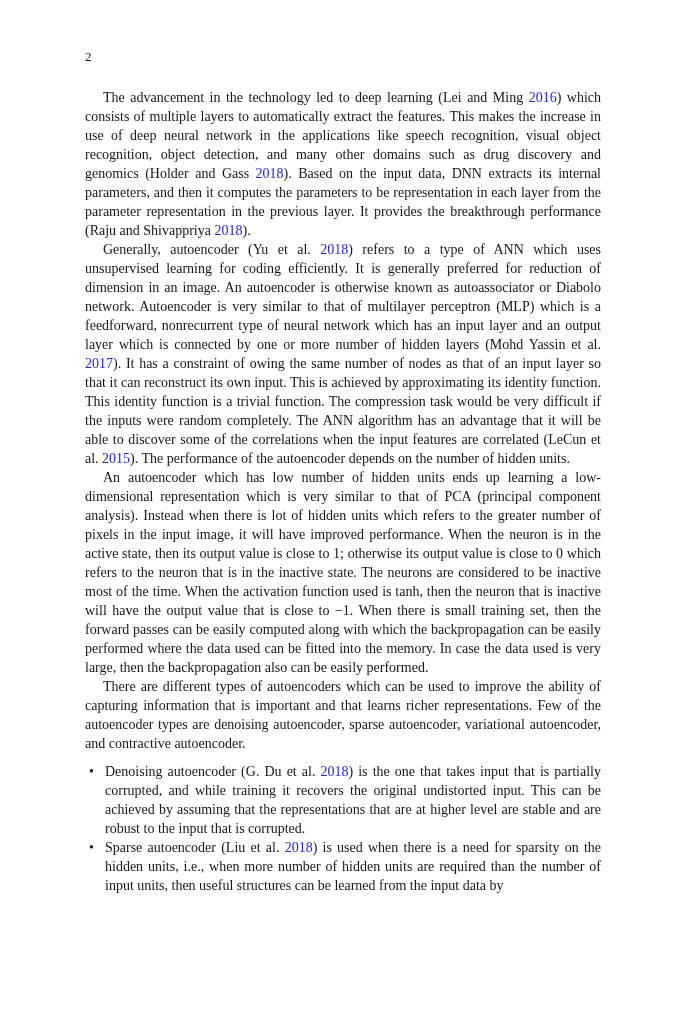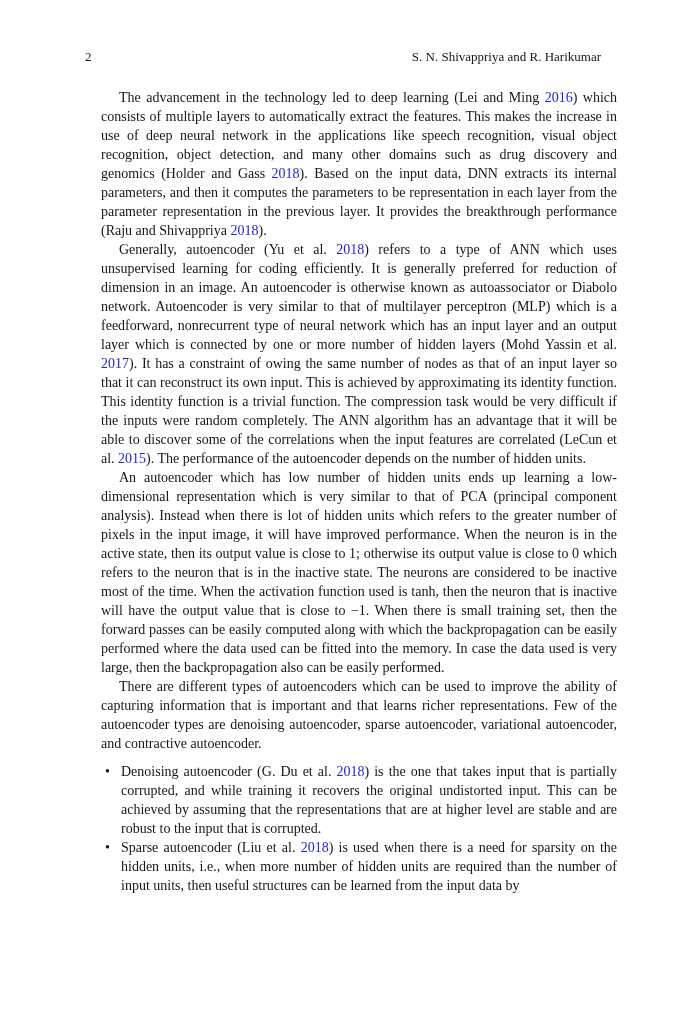--- a/index.html
+++ b/index.html
@@ -25,21 +25,21 @@
     left: 85px;
     top: 49px;
     width: 516px;
     display: flex;
     justify-content: space-between;
     font-size: 13px;
     line-height: 15px;
   }
   .text-body {
     position: absolute;
-    left: 101px;
+    left: 85px;
     top: 88px;
     width: 516px;
     font-size: 14px;
     line-height: 19px;
     text-align: justify;
   }
   .para {
     margin: 0;
     text-indent: 18px;
   }
@@ -59,21 +59,20 @@
   .citation {
     cursor: pointer;
   }
 </style>
 </head>
 <body>
 
 <div class="page">
   <header class="running-header">
     <span class="page-num">2</span>
-    <span class="running-head-authors">S. N. Shivappriya and R. Harikumar</span>
   </header>
 
   <main class="text-body" style="color: rgb(22, 22, 22);">
       <p class="para"><span>The advancement in the technology led to deep learning (Lei and Ming </span><span class="citation" style="color: rgb(36, 36, 214);">2016</span><span>) which consists of multiple layers to automatically extract the features. This makes the increase in use of deep neural network in the applications like speech recognition, visual object recognition, object detection, and many other domains such as drug discovery and genomics (Holder and Gass </span><span class="citation" style="color: rgb(36, 36, 214);">2018</span><span>). Based on the input data, DNN extracts its internal parameters, and then it computes the parameters to be representation in each layer from the parameter representation in the previous layer. It provides the breakthrough performance (Raju and Shivappriya </span><span class="citation" style="color: rgb(36, 36, 214);">2018</span><span>).</span></p>
       <p class="para"><span>Generally, autoencoder (Yu et al. </span><span class="citation" style="color: rgb(36, 36, 214);">2018</span><span>) refers to a type of ANN which uses unsupervised learning for coding efficiently. It is generally preferred for reduction of dimension in an image. An autoencoder is otherwise known as autoassociator or Diabolo network. Autoencoder is very similar to that of multilayer perceptron (MLP) which is a feedforward, nonrecurrent type of neural network which has an input layer and an output layer which is connected by one or more number of hidden layers (Mohd Yassin et al. </span><span class="citation" style="color: rgb(36, 36, 214);">2017</span><span>). It has a constraint of owing the same number of nodes as that of an input layer so that it can reconstruct its own input. This is achieved by approximating its identity function. This identity function is a trivial function. The compression task would be very difficult if the inputs were random completely. The ANN algorithm has an advantage that it will be able to discover some of the correlations when the input features are correlated (LeCun et al. </span><span class="citation" style="color: rgb(36, 36, 214);">2015</span><span>). The performance of the autoencoder depends on the number of hidden units.</span></p>
       <p class="para"><span>An autoencoder which has low number of hidden units ends up learning a low-dimensional representation which is very similar to that of PCA (principal component analysis). Instead when there is lot of hidden units which refers to the greater number of pixels in the input image, it will have improved performance. When the neuron is in the active state, then its output value is close to 1; otherwise its output value is close to 0 which refers to the neuron that is in the inactive state. The neurons are considered to be inactive most of the time. When the activation function used is tanh, then the neuron that is inactive will have the output value that is close to −1. When there is small training set, then the forward passes can be easily computed along with which the backpropagation can be easily performed where the data used can be fitted into the memory. In case the data used is very large, then the backpropagation also can be easily performed.</span></p>
       <p class="para"><span>There are different types of autoencoders which can be used to improve the ability of capturing information that is important and that learns richer representations. Few of the autoencoder types are denoising autoencoder, sparse autoencoder, variational autoencoder, and contractive autoencoder.</span></p>
       <div class="bullet-item"><span class="bullet-marker">•</span><span>Denoising autoencoder (G. Du et al. </span><span class="citation" style="color: rgb(36, 36, 214);">2018</span><span>) is the one that takes input that is partially corrupted, and while training it recovers the original undistorted input. This can be achieved by assuming that the representations that are at higher level are stable and are robust to the input that is corrupted.</span></div>
       <div class="bullet-item"><span class="bullet-marker">•</span><span>Sparse autoencoder (Liu et al. </span><span class="citation" style="color: rgb(36, 36, 214);">2018</span><span>) is used when there is a need for sparsity on the hidden units, i.e., when more number of hidden units are required than the number of input units, then useful structures can be learned from the input data by</span></div>
     </main>

